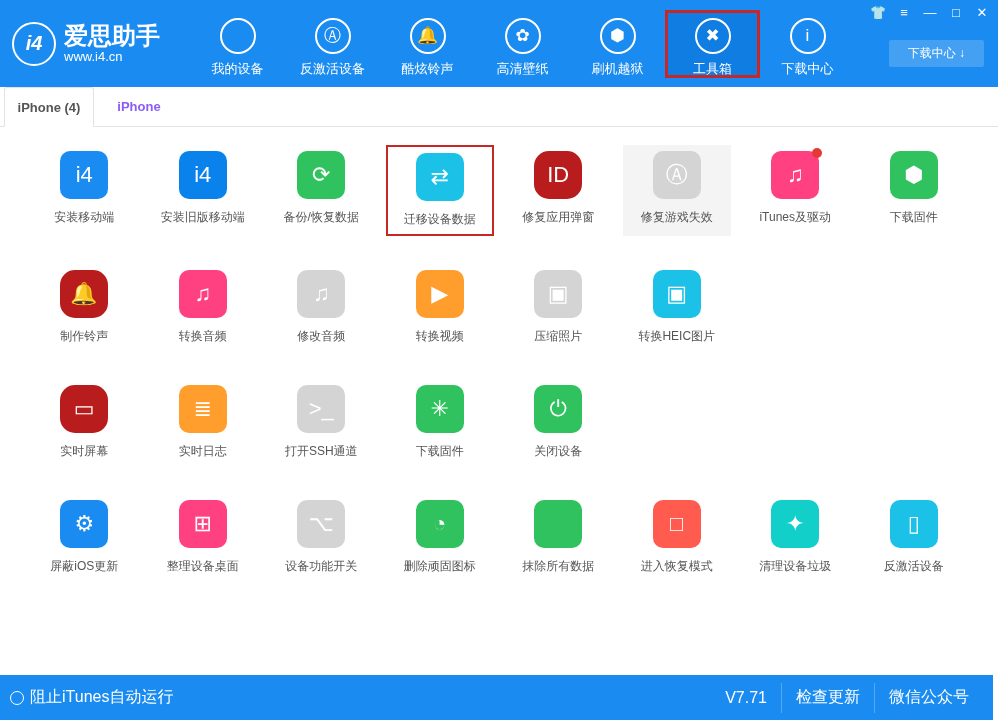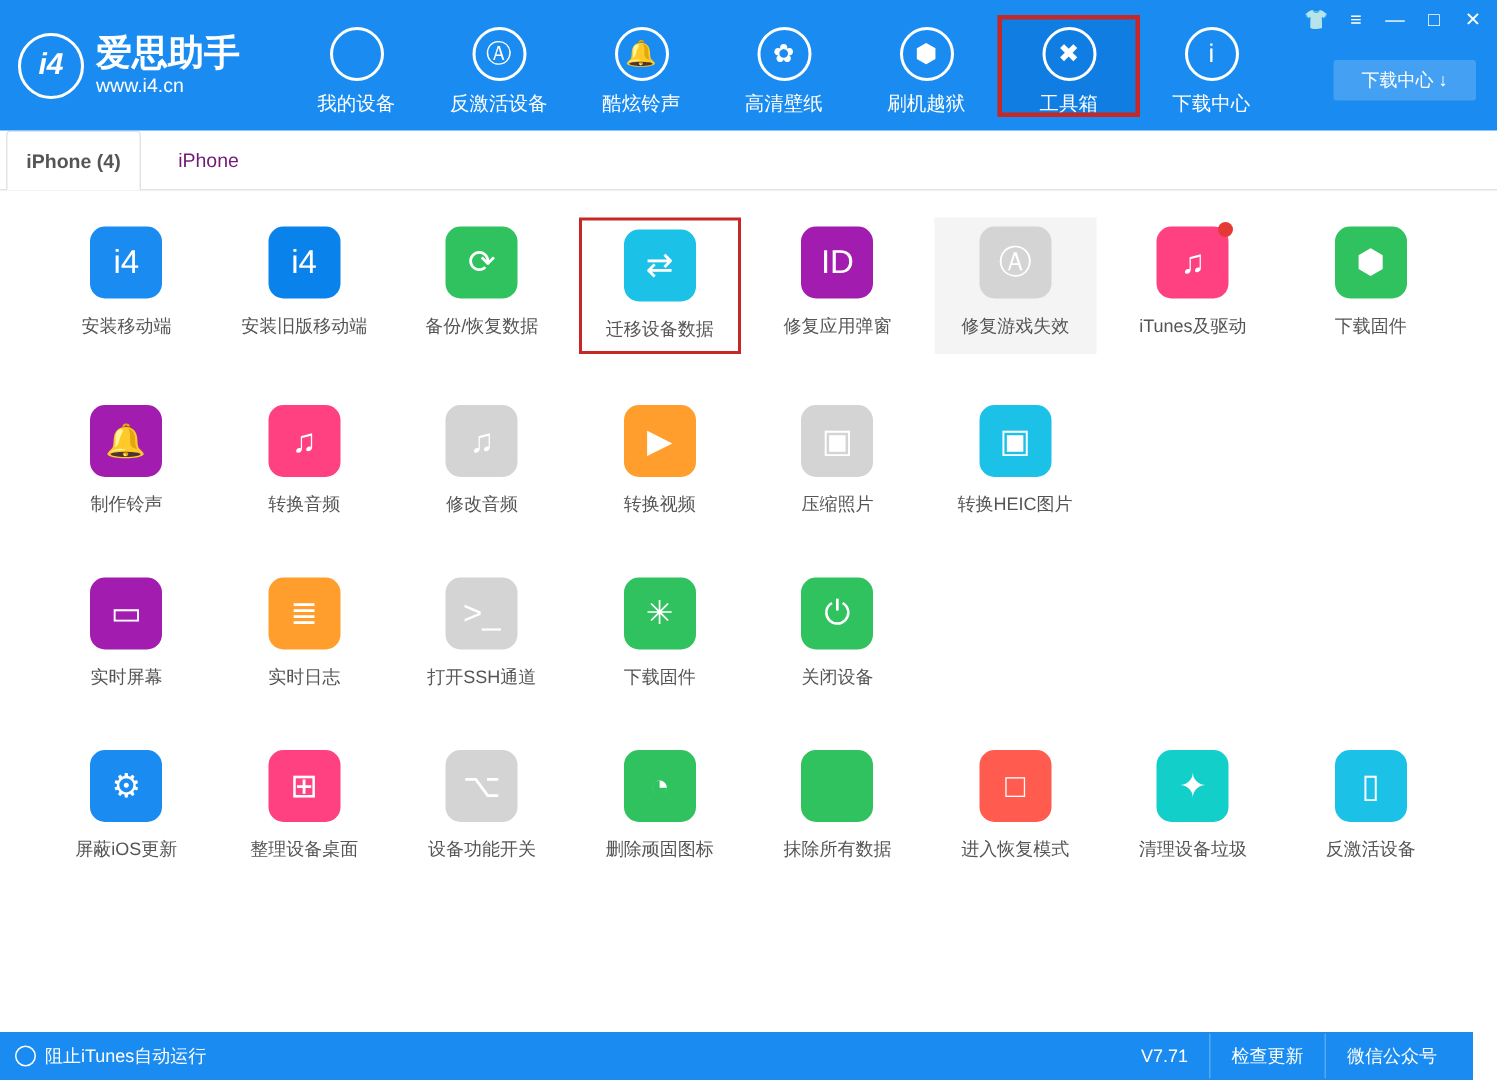--- a/index.html
+++ b/index.html
@@ -11,35 +11,35 @@
 .logo-cn { font-size:24px; font-weight:bold;text-align:center;}
 .logo-url { font-size:13px;}
 .nav { display:flex; }
 .nav-item { width:95px; text-align:center; color:#fff; cursor:pointer; font-size:13px; padding-top:8px;}
 .nav-item.sel { background:#0f7de2; outline:3px solid #c62828; outline-offset:-3px;}
 .nav-icon { width:36px; height:36px; margin:0 auto 6px; border:2px solid #fff; border-radius:50%; display:flex; align-items:center; justify-content:center; font-size:17px;}
 .win-controls { position:absolute; top:2px; right:4px; display:flex; gap:2px;}
 .win-controls span { width:24px; height:20px; color:#fff; display:flex; align-items:center; justify-content:center; font-size:13px; cursor:pointer;}
 .dl-center { position:absolute; top:40px; right:14px; background:rgba(255,255,255,0.18); color:#fff; font-size:12px; padding:5px 19px; border-radius:2px; cursor:pointer;}
 .tabs { height:40px; border-bottom:1px solid #e3e3e3; display:flex; padding-left:4px; align-items:flex-end;}
-.tab { min-width:90px; height:40px; display:flex; align-items:center; justify-content:center; font-size:13px; color:#701a75; cursor:pointer; padding:0 10px;}
+.tab { min-width:90px; height:40px; display:flex; align-items:center; justify-content:center; font-size:13px; color:#8b5cf6; cursor:pointer; padding:0 10px;font-weight:bold;}
 .tab.active { background:#fff; border:1px solid #e3e3e3; border-bottom:1px solid #fff; margin-bottom:-1px; border-radius:3px 3px 0 0; color:#555; font-weight:bold;}
 .main { padding:18px 30px 10px 30px; }
 .grid { display:grid; grid-template-columns:repeat(8,1fr); column-gap:10px; row-gap:28px;}
 .tool { display:flex; flex-direction:column; align-items:center; font-size:12px; color:#555; cursor:pointer; position:relative; padding:6px 2px;}
 .tool.highlight { border:2px solid #c62828; }
 .tool.gray { background:#f4f4f4;}
 .tic { width:48px; height:48px; border-radius:10px; display:flex; align-items:center; justify-content:center; margin-bottom:10px; color:#fff; font-size:22px; position:relative;}
 .badge-dot { position:absolute; top:-3px; right:-3px; width:10px; height:10px; background:#e53935; border-radius:50%;}
 .c-blue{background:#1a8bf0;} .c-blue2{background:#0a82ec;}
 .c-green{background:#2fc25e;} .c-cyan{background:#1cc1e8;}
-.c-ltblue{background:#a21caf;} .c-gray{background:#d4d4d4;}
+.c-ltblue{background:#b91c1c;border-radius:15px;} .c-gray{background:#d4d4d4;}
 .c-pink{background:#ff4081;} .c-orange{background:#ff9e2c;}
 .c-red{background:#ff5b4f;} .c-teal{background:#12cfc9;}
-.statusbar { position:absolute; bottom:0; left:0; right:16px; height:32px; background:#1a8bf0; color:#fff; display:flex; align-items:center; font-size:12px; padding:0 10px;}
+.statusbar { position:absolute; bottom:0; left:0; right:5px; height:45px; background:#1a8bf0; color:#fff; display:flex; align-items:center; font-size:16px; padding:0 10px;}
 .status-left { display:flex; align-items:center; gap:6px;}
 .status-left .circ{ width:14px; height:14px; border:1.5px solid #fff; border-radius:50%;}
 .status-right { margin-left:auto; display:flex; align-items:center;}
 .btn-stat{ padding:0 14px; height:30px; display:flex; align-items:center; cursor:pointer; border-left:1px solid rgba(255,255,255,0.25);}
 .ver{ padding:0 14px;}
 </style>
 </head>
 <body>
 
 <div class="topbar">

